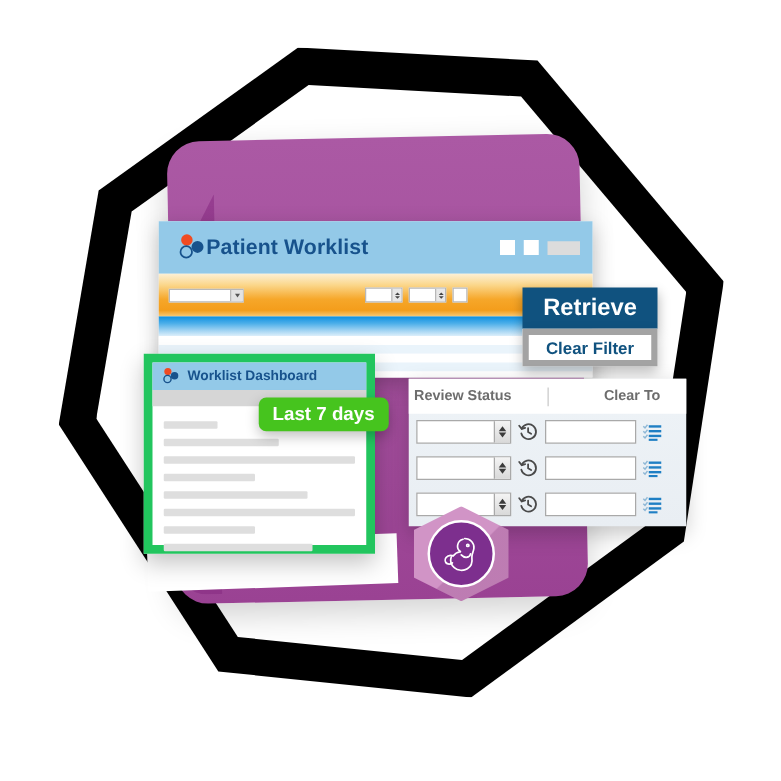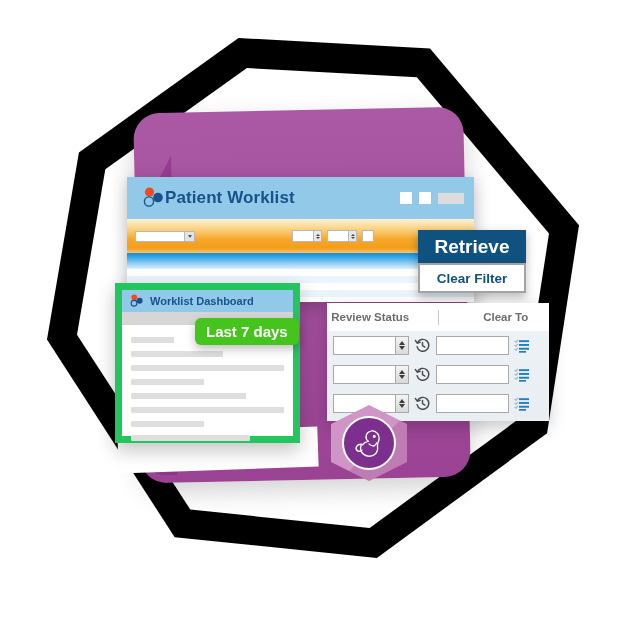--- a/index.html
+++ b/index.html
@@ -122,21 +122,21 @@
     position: absolute; left: 418px; top: 230px;
     width: 108px; height: 33px;
     background: #10527f;
     color: #ffffff; font-size: 19px; font-weight: bold;
     display: flex; align-items: center; justify-content: center;
     box-shadow: 0 4px 9px rgba(0,0,0,0.3);
   }
   .btn-clear {
     position: absolute; left: 418px; top: 263px;
     width: 108px; height: 30px;
-    background: #ffffff; border: 2px solid #a3a3a3;
+    background: #ffffff; border: 5px solid #a3a3a3;
     color: #10527f; font-size: 13.5px; font-weight: bold;
     display: flex; align-items: center; justify-content: center;
     box-shadow: 0 5px 10px rgba(0,0,0,0.25);
   }
 
   
   .panel-data {
     position: absolute; left: 327px; top: 303px;
     width: 222px; height: 118px;
     background: linear-gradient(180deg,#eef3f7 0%,#e9eef3 100%);
@@ -180,21 +180,21 @@
     height: 22px; background: #93c9e8;
     display: flex; align-items: center; gap: 6px; padding: 0 7px;
   }
   .dash-title .brand-logo { width: 15px; height: 14px; }
   .dash-title-text { font-size: 11px; font-weight: bold; color: #17528c; }
   .dash-subbar { height: 13px; background: #d6d6d6; }
   .dash-body { padding: 12px 9px 0 9px; }
   .ph-bar { height: 6px; background: #dedede; margin-bottom: 8px; border-radius: 1px; }
 
   .badge-7days {
-    position: absolute; left: 195px; top: 318px;
+    position: absolute; left: 207px; top: 318px;
     padding: 5px 11px;
     background: #46c41e;
     border-radius: 6px;
     color: #ffffff; font-size: 15px; font-weight: bold;
     box-shadow: 0 4px 10px rgba(0,0,0,0.25);
     white-space: nowrap;
   }
 
   
   .badge-hex {

